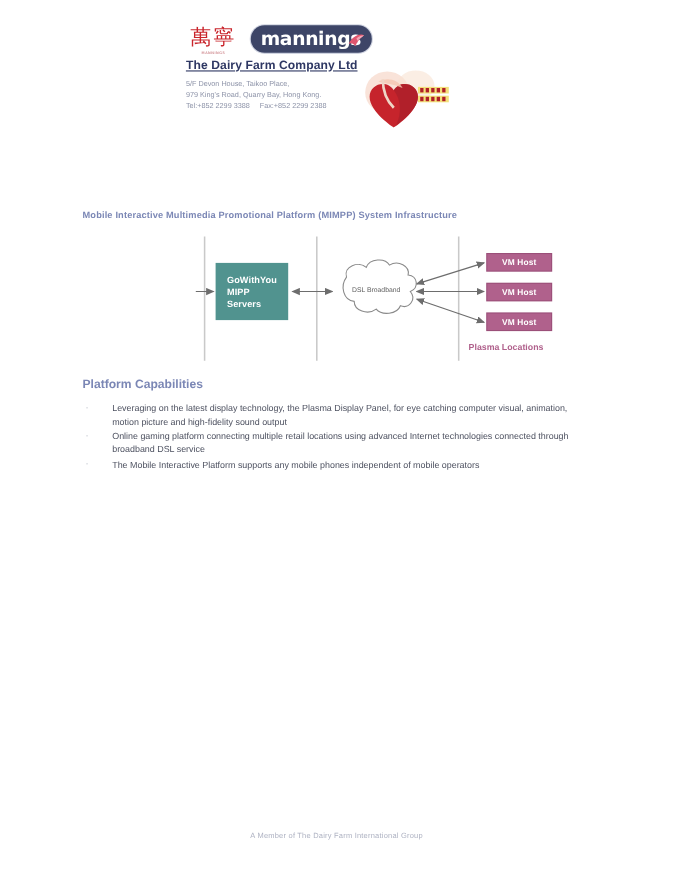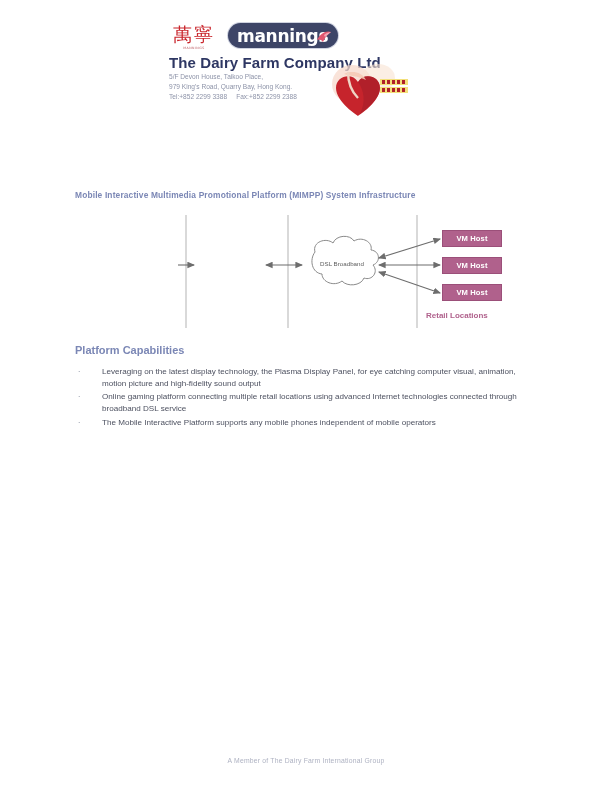--- a/index.html
+++ b/index.html
@@ -36,22 +36,23 @@
     color:#fff; font-size:17px; font-weight:bold;
     letter-spacing:-.3px;
     font-family:"DejaVu Sans", sans-serif;
   }
   #mannings-badge .swoosh {
     position:absolute; right:6px; top:6px; width:16px; height:15px;
   }
 
   #company-name {
     position:absolute; left:169px; top:54px;
-    font-size:15px; font-weight:bold; color:#2e3763;
+    font-size:11px; font-weight:bold; color:#2e3763;
     letter-spacing:.1px;
+    text-decoration:underline;
   }
   #address-block {
     position:absolute; left:169px; top:72px;
     font-size:6.6px; line-height:10.2px;
     color:#8d93a8;
   }
   #address-block div { white-space:nowrap; }
   #contact-line span.fax { margin-left:9px; }
 
   #heart-logo { position:absolute; left:322px; top:58px; width:96px; height:72px; }
@@ -204,34 +205,41 @@
              C362 26, 373 32, 371 40 C380 41, 381 52, 373 55
              C379 62, 372 71, 364 68 C361 76, 347 77, 342 71
              C334 77, 322 72, 322 64 C312 63, 309 50, 315 42 Z" fill="#ffffff" stroke="#8a8a8a" stroke-width="1"></path>
 
     <line x1="379" y1="48" x2="440" y2="29" stroke="#6d6d6d" stroke-width="1.1" marker-end="url(#ah)" marker-start="url(#ah-start)"></line>
     <line x1="379" y1="55" x2="440" y2="55" stroke="#6d6d6d" stroke-width="1.1" marker-end="url(#ah)" marker-start="url(#ah-start)"></line>
     <line x1="379" y1="62" x2="440" y2="83" stroke="#6d6d6d" stroke-width="1.1" marker-end="url(#ah)" marker-start="url(#ah-start)"></line>
   </svg>
 
 
+  <div class="node" id="node-mipp-servers">
+    <span>
+      <span>GoWithYou</span><br>
+      <span>MIPP</span><br>
+      <span>Servers</span>
+    </span>
+  </div>
 
   <div id="cloud-label">DSL Broadband</div>
 
   <div class="node vm-host" id="vm-host-1">
     <span>VM Host</span>
   </div>
   <div class="node vm-host" id="vm-host-2">
     <span>VM Host</span>
   </div>
   <div class="node vm-host" id="vm-host-3">
     <span>VM Host</span>
   </div>
 
-  <div id="retail-locations">Retail Locations</div>
+  <div id="retail-locations">Plasma Locations</div>
 </div>
 
 <div id="capabilities-title">Platform Capabilities</div>
 
 <div id="capabilities-list">
   <div class="cap-item">
     <span class="cap-bullet">·</span>
     <span class="cap-text">Leveraging on the latest display technology, the Plasma Display Panel, for eye catching computer visual, animation, motion picture and high-fidelity sound output</span>
   </div>
   <div class="cap-item">

